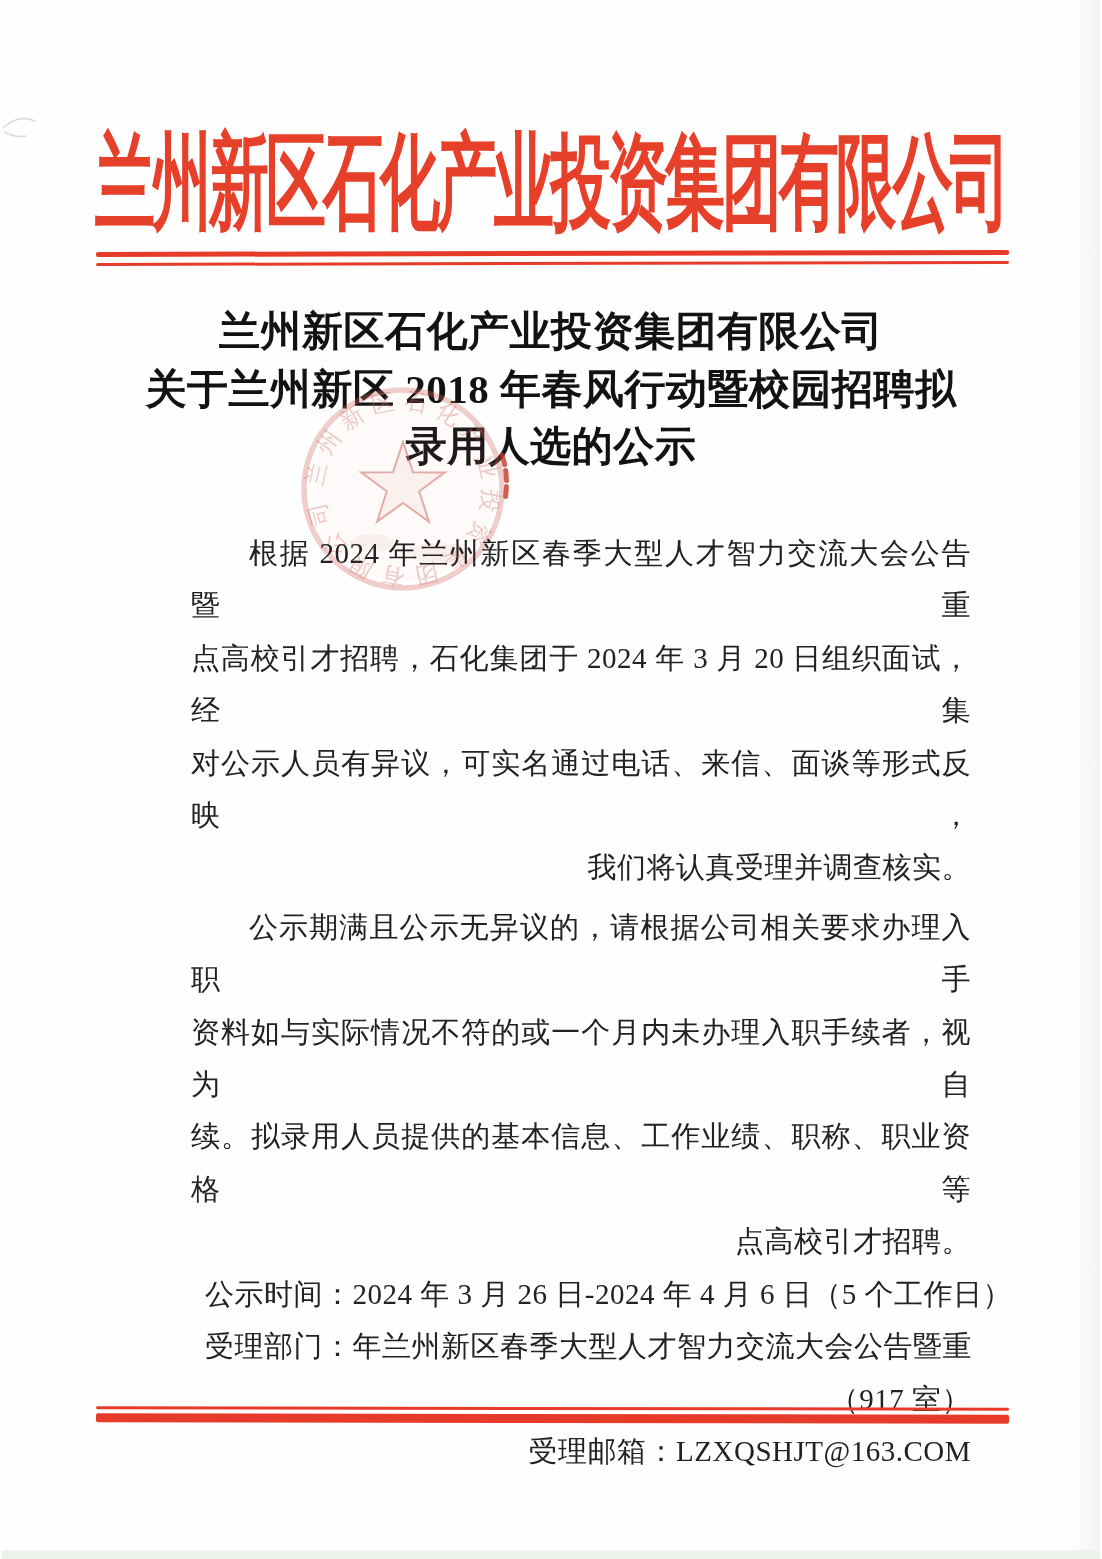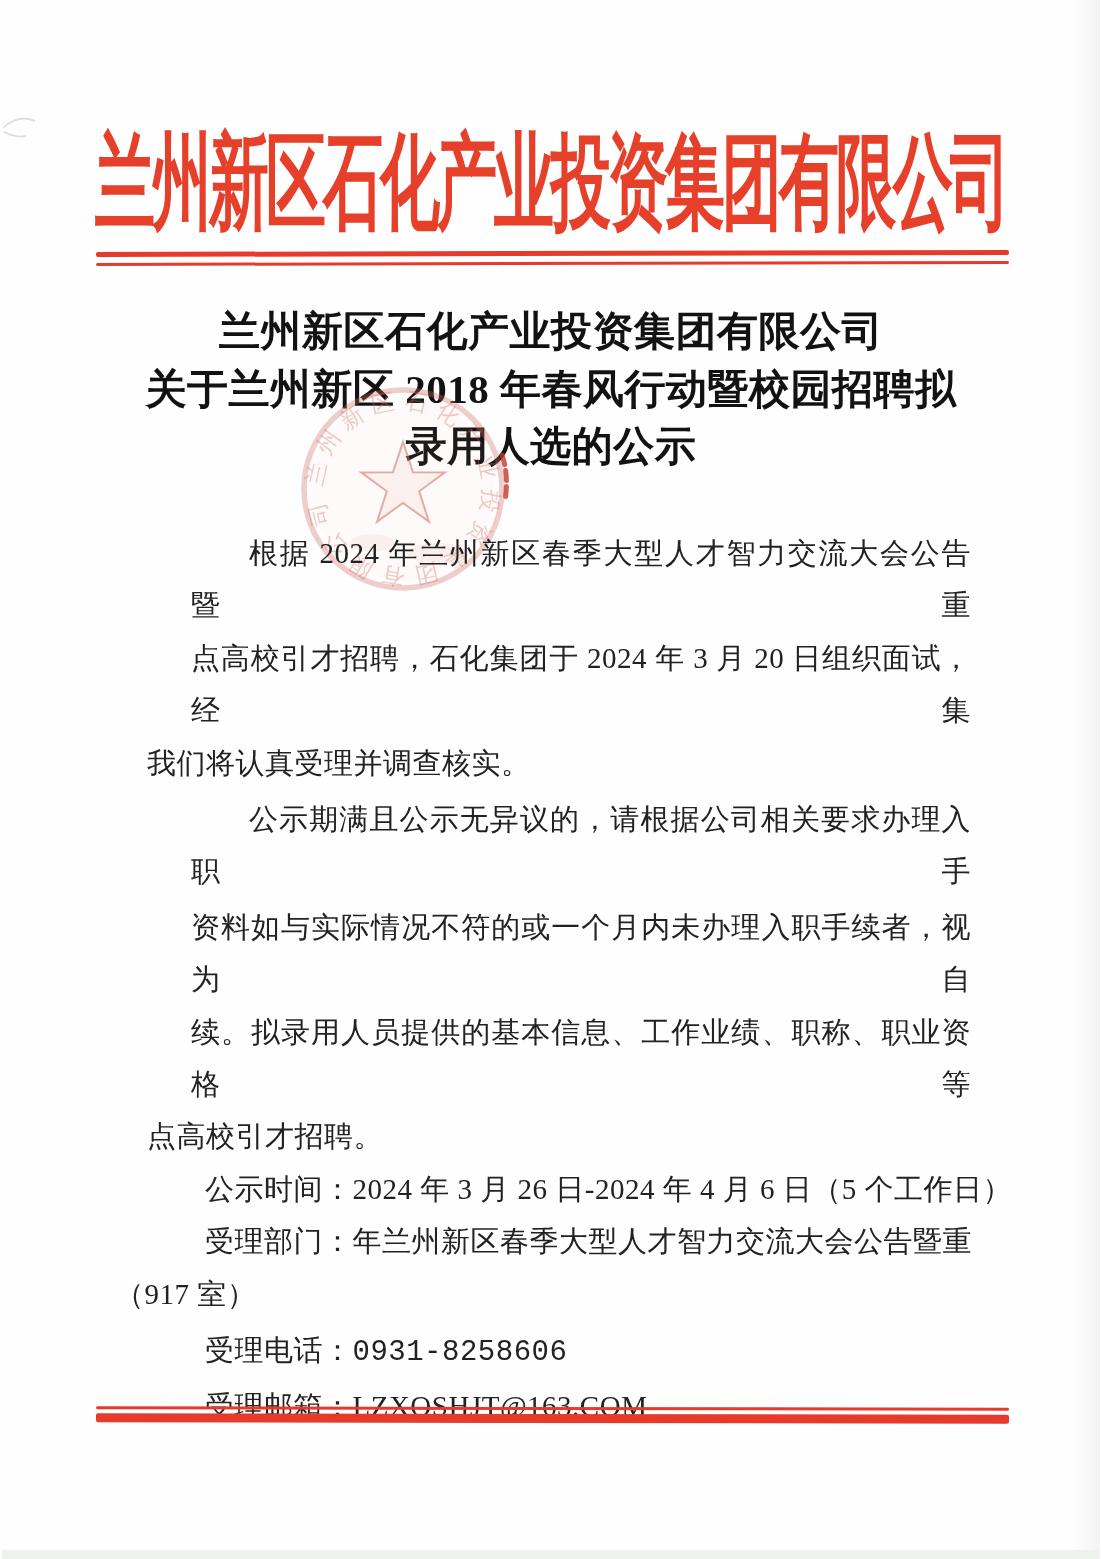--- a/index.html
+++ b/index.html
@@ -67,30 +67,30 @@
   .seal { position: absolute; left: 295px; top: 383px; width: 212px; height: 212px; pointer-events: none; }
 
   
   .body-text {
     position: absolute; left: 145px; top: 527px; width: 824px;
     font-size: 29px;
     line-height: 52.4px;
     color: #222222;
     letter-spacing: 0.5px;
   }
-  .bline { white-space: nowrap; }
+  .bline { white-space: nowrap; text-align: right; }
   .bline.j {
     white-space: normal;
     text-align: justify;
     text-align-last: justify;
     margin-left: 44px;
   }
   .bline.ind { text-indent: 58px; }
   .bline.out { margin-left: -32px; }
-  .bline.gap { margin-top: 7px; font-family: Liberation Mono, monospace; }
+  .bline.gap { margin-top: 7px; }
 </style>
 </head>
 <body>
 
 <div class="page">
 
   <svg class="corner-mark" viewBox="0 0 60 50">
     <path d="M1,28 q 15,-14 32,-7 M2,32 q 12,6 22,4" fill="none" stroke="#c9c9c9" stroke-width="1.6" opacity="0.65"></path>
   </svg>
 
@@ -119,29 +119,29 @@
     </text>
 
     <path d="M 205,72 q 7,20 3,46" fill="none" stroke="#c2392b" stroke-width="5" stroke-linecap="round" stroke-dasharray="10 6" opacity="0.8"></path>
     <ellipse cx="140" cy="170" rx="30" ry="10" fill="#d98f86" opacity="0.10"></ellipse>
     <ellipse cx="75" cy="160" rx="22" ry="9" fill="#d98f86" opacity="0.10"></ellipse>
   </svg>
 
   <div class="body-text" style="color: rgb(34, 34, 34);">
       <div class="bline j ind">根据 2024 年兰州新区春季大型人才智力交流大会公告暨重</div>
       <div class="bline j">点高校引才招聘，石化集团于 2024 年 3 月 20 日组织面试，经集</div>
+      <div class="bline j">对公示人员有异议，可实名通过电话、来信、面谈等形式反映，</div>
       <div class="bline">我们将认真受理并调查核实。</div>
       <div class="bline j ind gap">公示期满且公示无异议的，请根据公司相关要求办理入职手</div>
       <div class="bline j">资料如与实际情况不符的或一个月内未办理入职手续者，视为自</div>
       <div class="bline j">续。拟录用人员提供的基本信息、工作业绩、职称、职业资格等</div>
       <div class="bline">点高校引才招聘。</div>
       <div class="bline ind">公示时间：2024 年 3 月 26 日-2024 年 4 月 6 日（5 个工作日）</div>
       <div class="bline ind">受理部门：年兰州新区春季大型人才智力交流大会公告暨重</div>
       <div class="bline out">（917 室）</div>
-      <div class="bline ind gap">受理电话：0931-8258606</div>
       <div class="bline ind">受理邮箱：LZXQSHJT@163.COM</div>
     </div>
 
   <div class="rule rule-bot-thin" style="background: rgb(230, 58, 43);"></div>
   <div class="rule rule-bot-thick" style="background: rgb(230, 58, 43);"></div>
 
   <div class="edge-shade-right"></div>
   <div class="edge-strip-bottom"></div>
 </div>
 

